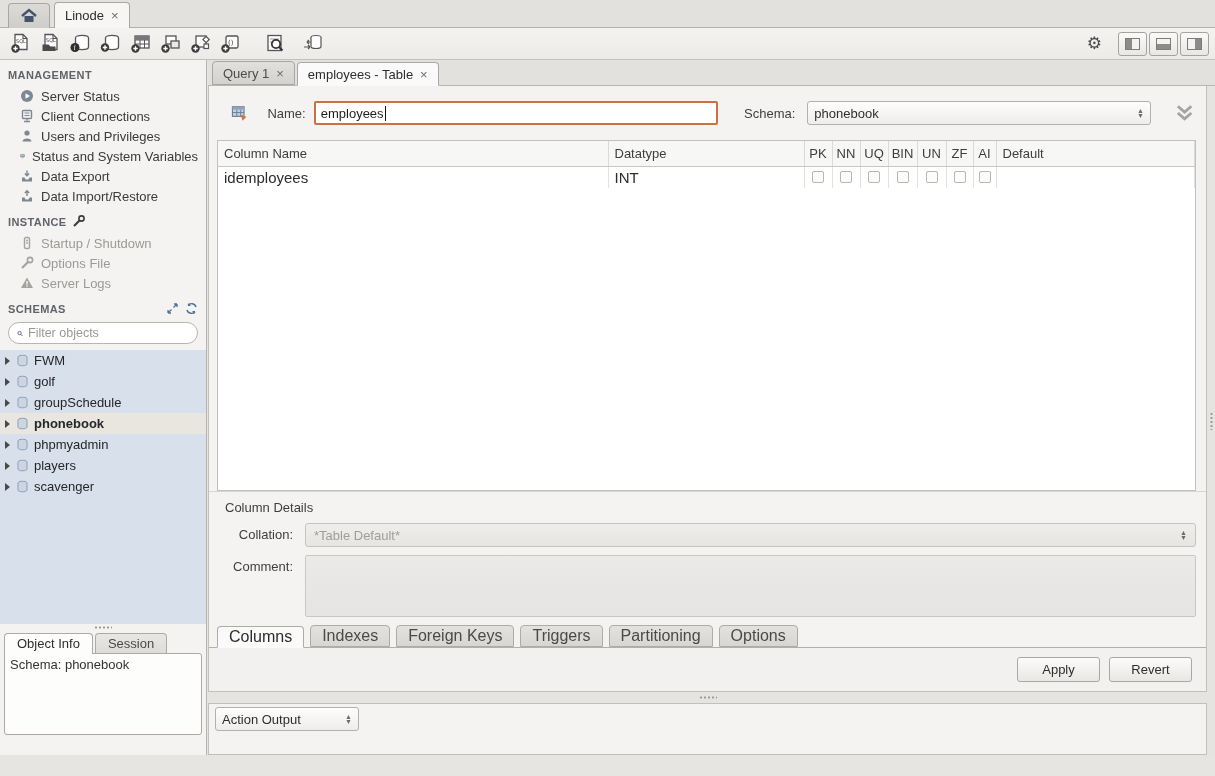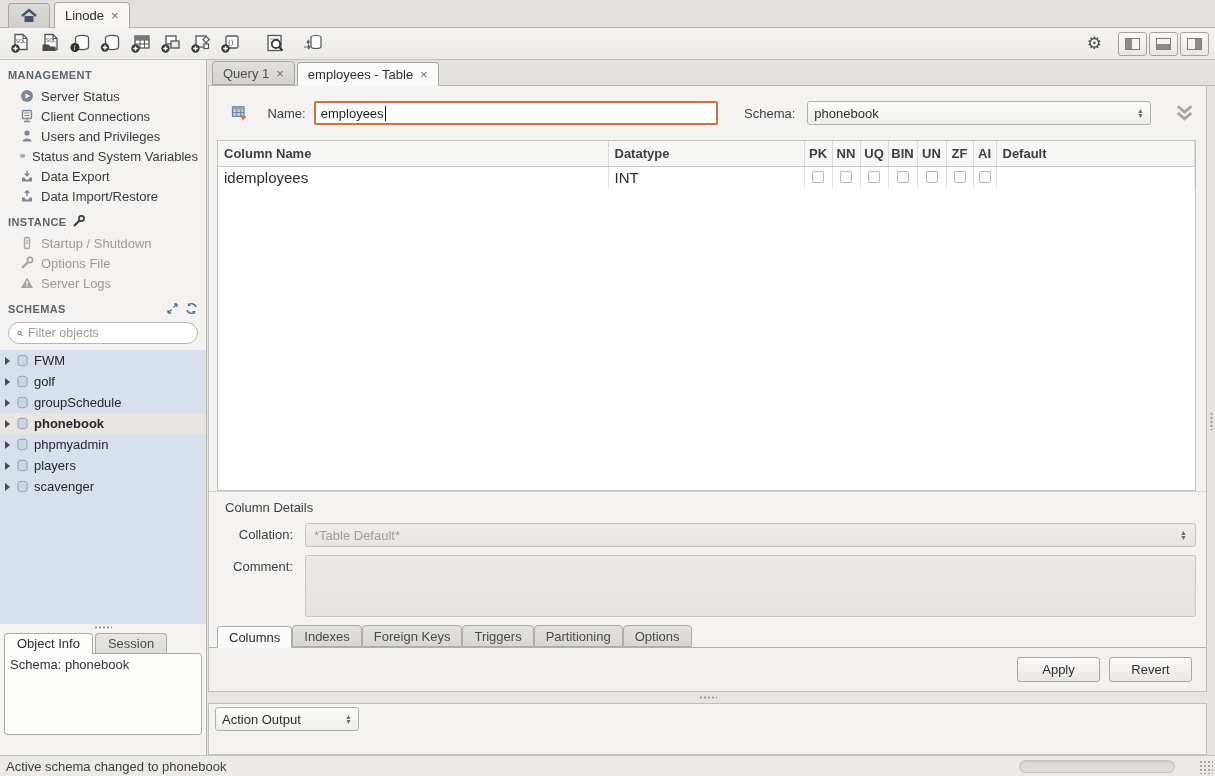--- a/index.html
+++ b/index.html
@@ -58,34 +58,34 @@
   .lbl { color:#3e3e3e; font-size:13px; }
   .name-input { width:418px; height:24px; background:#fff; border:2px solid #cd7142; border-radius:2px; display:flex; align-items:center; padding:0 5px; font-size:13px; color:#1e1e1e; }
   .caret { display:inline-block; width:1px; height:15px; background:#111; margin-left:1px; }
   .wb-select { height:24px; background:linear-gradient(#fdfdfc,#eeedeb); border:1px solid #b3b1ae; border-radius:3px; display:flex; align-items:center; padding:0 6px; font-size:13px; color:#2e2e2e; }
   .spinner { margin-left:auto; display:flex; flex-direction:column; align-items:center; line-height:5px; font-size:7px; color:#6e6c69; padding-left:8px; }
   .schema-select { width:355px; margin-left:4px; }
   .dbl-chevron { margin-left:14px; }
 
   .grid-wrap { flex:1; margin:0 10px 0 8px; background:#fff; border:1px solid #c3c1be; overflow:hidden; }
   table.grid { border-collapse:collapse; width:100%; table-layout:fixed; }
-  .grid th { background:#f7f7f6; font-weight:bold; text-align:left; font-size:13px; color:#3e3e3e; height:25px; padding:0 6px; border-right:1px solid #dcdad8; border-bottom:1px solid #c9c7c5; }
+  .grid th { background:#f7f7f6; font-weight:normal; text-align:left; font-size:13px; color:#3e3e3e; height:25px; padding:0 6px; border-right:1px solid #dcdad8; border-bottom:1px solid #c9c7c5; }
   .grid th.c, .grid td.c { text-align:center; padding:0 2px; }
   .grid td { height:22px; padding:0 6px; font-size:15px; color:#2c2c2c; border-right:1px solid #e4e2e0; }
   .cb { width:12px; height:12px; border:1px solid #b9b7b4; background:#fcfcfb; border-radius:2px; margin:0 auto; }
 
   .details { height:132px; border-top:1px solid #d8d6d3; padding:6px 10px 0 14px; }
   .details-title { font-size:13px; color:#3e3e3e; margin:2px 0 8px 2px; }
   .detail-row { display:flex; align-items:flex-start; margin-bottom:8px; }
   .detail-row .lbl { width:70px; text-align:right; margin-right:12px; margin-top:4px; }
   .disabled-select { flex:1; height:24px; background:linear-gradient(#efeeec,#e6e5e2); border:1px solid #c6c4c1; border-radius:3px; display:flex; align-items:center; padding:0 8px; color:#a09e9b; font-size:13px; }
   .comment-box { flex:1; height:62px; background:linear-gradient(#eceae8,#e6e4e2); border:1px solid #c9c7c4; border-radius:2px; }
 
   .subtabs { height:25px; display:flex; align-items:flex-end; border-bottom:1px solid #b2b0ad; padding-left:8px; }
-  .stab { height:22px; display:flex; align-items:center; padding:0 11px; font-size:13px; color:#4a4a4a; background:linear-gradient(#e4e2df,#d8d6d3); border:1px solid #aeaca9; border-radius:4px 4px 0 0; margin-right:0; }
+  .stab { height:22px; display:flex; align-items:center; padding:0 11px; font-size:16px; color:#4a4a4a; background:linear-gradient(#e4e2df,#d8d6d3); border:1px solid #aeaca9; border-radius:4px 4px 0 0; margin-right:6px; }
   .stab.active { background:#fbfafa; color:#2c2c2c; border-bottom:1px solid #fbfafa; margin-bottom:-1px; z-index:2; }
   .actions { flex:0 0 43px; display:flex; align-items:center; justify-content:flex-end; gap:9px; padding-right:14px; background:#f2f1ef; }
   .btn { width:83px; height:25px; background:linear-gradient(#fcfbfa,#e9e7e4); border:1px solid #aaa8a5; border-radius:3px; font-size:13px; color:#2e2e2e; display:flex; align-items:center; justify-content:center; font-family:inherit; }
 
   .panel-gap { position:absolute; left:0; right:8px; top:632px; height:11px; display:flex; align-items:center; justify-content:center; }
   .panel-gap::before { content:""; width:18px; height:3px; background:radial-gradient(circle,#9a9896 1px,transparent 1.2px) 0 0/4px 3px; }
 
   .output-panel { position:absolute; left:0; right:8px; top:643px; bottom:0; background:#f4f3f1; border:1px solid #c2c0bd; display:flex; flex-direction:column; }
   .output-top { height:30px; display:flex; align-items:center; padding-left:6px; }
   .action-select { width:144px; }
@@ -533,19 +533,14 @@
               <span>▲</span>
               <span>▼</span>
             </span>
         </div>
       </div>
     </div>
 
     <div class="right-gutter"></div>
   </div>
 
-  <div class="statusbar">
-    <span>Active schema changed to phonebook</span>
-    <div class="progress-pill"></div>
-    <div class="corner-grip"></div>
-  </div>
 
 </div>
 
 </body></html>

